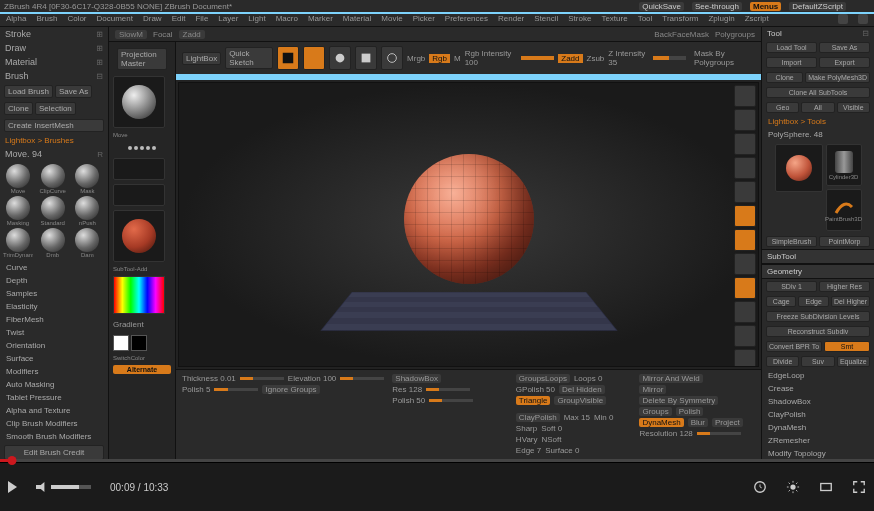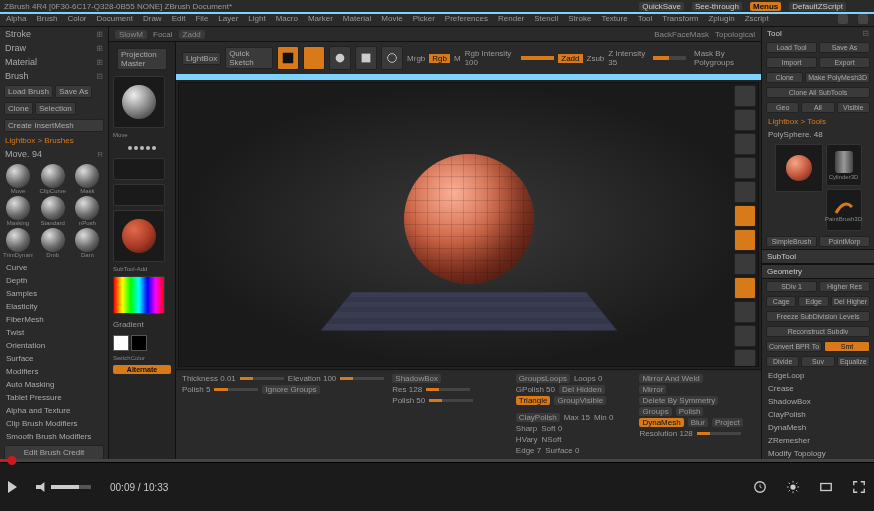--- a/index.html
+++ b/index.html
@@ -231,21 +231,21 @@
       <div class="edit-btn">Reset All Brushes</div>
     </div>
 
     <div class="center">
       <div class="infobar">
         <span class="pill">SlowM</span>
         <span>Focal</span>
         <span class="pill">Zadd</span>
         <span class="spacer" style="flex:1"></span>
         <span>BackFaceMask</span>
-        <span>Topological</span>
+        <span>Polygroups</span>
       </div>
 
       <div class="main">
         <div class="thumb-col">
           <div class="btn-row">
               <span class="btn-sm">Projection Master</span>
             </div>
           <div class="thumb">
               <div class="sph"></div>
             </div>

